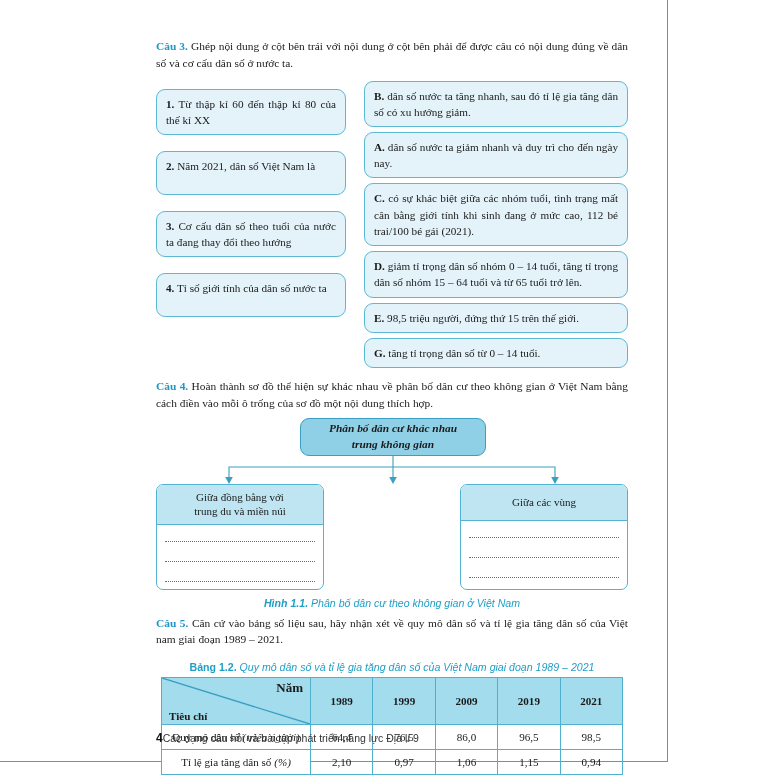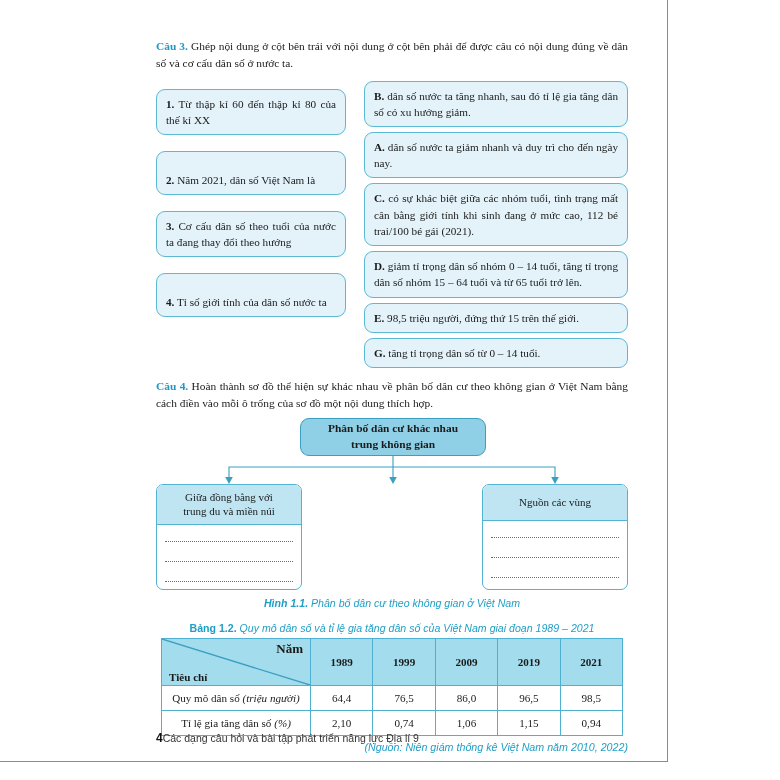--- a/index.html
+++ b/index.html
@@ -71,21 +71,21 @@
   .opt-box {
     background: #e4f3fa;
     border: 1px solid #5bb9d4;
     border-radius: 9px;
     padding: 6px 9px;
     font-size: 11.2px;
     line-height: 1.45;
     text-align: justify;
     box-sizing: border-box;
   }
-  .opt-box.tall { min-height: 44px; display: flex; align-items: flex-end; }
+  .opt-box.tall { min-height: 44px; display: flex; align-items: flex-start; }
   .opt-box b { font-weight: bold; }
 
   
   .diagram {
     position: relative;
     width: 472px;
     height: 172px;
     margin-top: 6px;
   }
   .dia-root {
@@ -99,38 +99,39 @@
     border-radius: 9px;
     display: flex;
     flex-direction: column;
     align-items: center;
     justify-content: center;
     font-weight: bold;
     font-size: 11.4px;
     line-height: 1.34;
     box-sizing: border-box;
     text-align: right;
+    font-style: italic;
   }
   .dia-svg {
     position: absolute;
     left: 0;
     top: 38px;
     width: 472px;
     height: 28px;
   }
   .dia-children {
     position: absolute;
     left: 0;
     top: 66px;
     width: 472px;
     display: flex;
     justify-content: space-between;
   }
   .dia-box {
-    width: 146px;
+    width: 168px;
     border: 1px solid #52b3d2;
     border-radius: 7px;
     background: #ffffff;
     box-sizing: border-box;
     overflow: hidden;
   }
   .dia-box-head {
     background: #bfe5f3;
     border-bottom: 1px solid #52b3d2;
     text-align: center;
@@ -330,36 +331,37 @@
           </div>
           <div class="dia-box-body">
             <div class="dot-line"></div>
             <div class="dot-line"></div>
             <div class="dot-line"></div>
           </div>
         </div>
 
         <div class="dia-box">
           <div class="dia-box-head">
-            <span>Nguồn các vùng</span>
+            <span>Giữa các vùng</span>
           </div>
           <div class="dia-box-body">
             <div class="dot-line"></div>
             <div class="dot-line"></div>
             <div class="dot-line"></div>
           </div>
         </div>
 
       </div>
     </div>
 
     <div class="fig-cap">
       <b>Hình 1.1.</b><i> Phân bố dân cư theo không gian ở Việt Nam</i>
     </div>
 
+    <p class="q-block"><span class="cau">Câu 5.</span><span> Căn cứ vào bảng số liệu sau, hãy nhận xét về quy mô dân số và tỉ lệ gia tăng dân số của Việt nam giai đoạn 1989 – 2021.</span></p>
 
     <div class="tbl-cap">
       <b>Bảng 1.2.</b><i> Quy mô dân số và tỉ lệ gia tăng dân số của Việt Nam giai đoạn 1989 – 2021</i>
     </div>
 
     <table class="data-table">
       <thead>
         <tr>
           <th class="corner-cell">
             <svg class="diag" viewBox="0 0 148 34" preserveAspectRatio="none">
@@ -380,21 +382,21 @@
           <td class="row-label"><span>Quy mô dân số</span> <i>(triệu người)</i></td>
           <td>64,4</td>
           <td>76,5</td>
           <td>86,0</td>
           <td>96,5</td>
           <td>98,5</td>
         </tr>
         <tr>
           <td class="row-label"><span>Tỉ lệ gia tăng dân số</span> <i>(%)</i></td>
           <td>2,10</td>
-          <td>0,74</td>
+          <td>0,97</td>
           <td>1,06</td>
           <td>1,15</td>
           <td>0,94</td>
         </tr>
       </tbody>
     </table>
 
     <div class="source-note">(Nguồn: Niên giám thống kê Việt Nam năm 2010, 2022)</div>
 
   </div>

